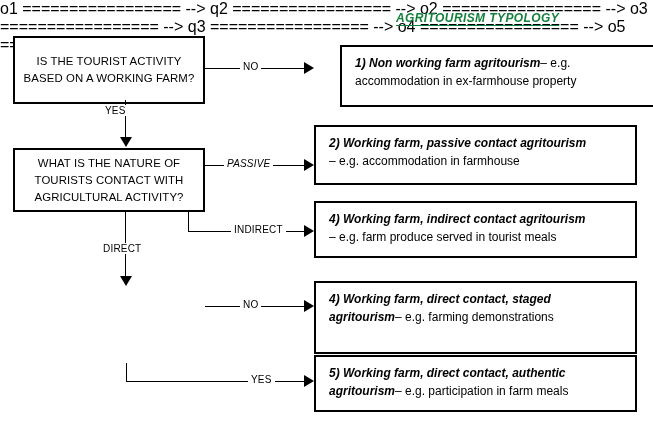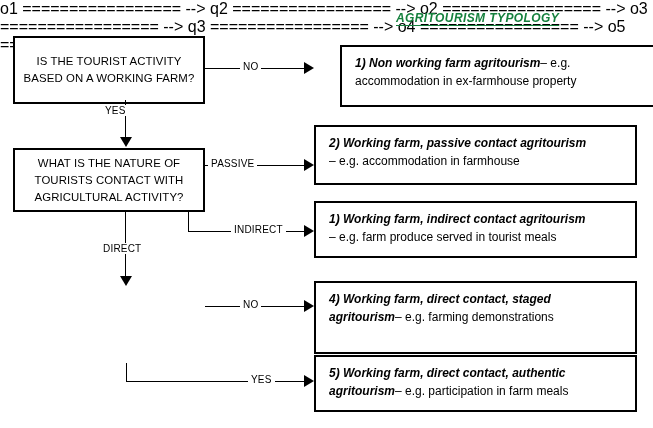--- a/index.html
+++ b/index.html
@@ -119,21 +119,21 @@
   
   <div class="rbox" style="left:314px; top:45px; width:323px; height:62px;margin-left:26px;">
     <span class="lead">1) Non working farm agritourism</span><span class="tail">– e.g. accommodation in ex-farmhouse property</span>
   </div>
 
   <div class="rbox" style="left:314px; top:125px; width:323px; height:60px;">
     <span class="lead">2) Working farm, passive contact agritourism</span><br><span class="tail">– e.g. accommodation in farmhouse</span>
   </div>
 
   <div class="rbox" style="left:314px; top:201px; width:323px; height:57px;">
-    <span class="lead">1) Working farm, indirect contact agritourism</span><br><span class="tail">– e.g. farm produce served in tourist meals</span>
+    <span class="lead">4) Working farm, indirect contact agritourism</span><br><span class="tail">– e.g. farm produce served in tourist meals</span>
   </div>
 
   <div class="rbox" style="left:314px; top:281px; width:323px; height:73px;">
     <span class="lead">4) Working farm, direct contact, staged agritourism</span><span class="tail">– e.g. farming demonstrations</span>
   </div>
 
   <div class="rbox" style="left:314px; top:355px; width:323px; height:57px;">
     <span class="lead">5) Working farm, direct contact, authentic agritourism</span><span class="tail">– e.g. participation in farm meals</span>
   </div>
 
@@ -143,21 +143,21 @@
   <div class="elabel" style="left:240px; top:61px;">NO</div>
 
    q2 ================= --&gt;
   <div class="vline" style="left:125px; top:100px; height:38px;"></div>
   <div class="arrow-d" style="left:120px; top:137px;"></div>
   <div class="elabel" style="left:102px; top:105px;">YES</div>
 
    o2 ================= --&gt;
   <div class="hline" style="left:205px; top:165px; width:101px;"></div>
   <div class="arrow-r" style="left:304px; top:159px;"></div>
-  <div class="elabel" style="left:208px; top:158px;">PASSIVE</div>
+  <div class="elabel" style="left:224px; top:158px;font-style:italic;">PASSIVE</div>
 
    o3 ================= --&gt;
   <div class="vline" style="left:188px; top:212px; height:20px;"></div>
   <div class="hline" style="left:188px; top:231px; width:118px;"></div>
   <div class="arrow-r" style="left:304px; top:225px;"></div>
   <div class="elabel" style="left:231px; top:224px;">INDIRECT</div>
 
    q3 ================= --&gt;
   <div class="vline" style="left:125px; top:212px; height:65px;"></div>
   <div class="arrow-d" style="left:120px; top:276px;"></div>

